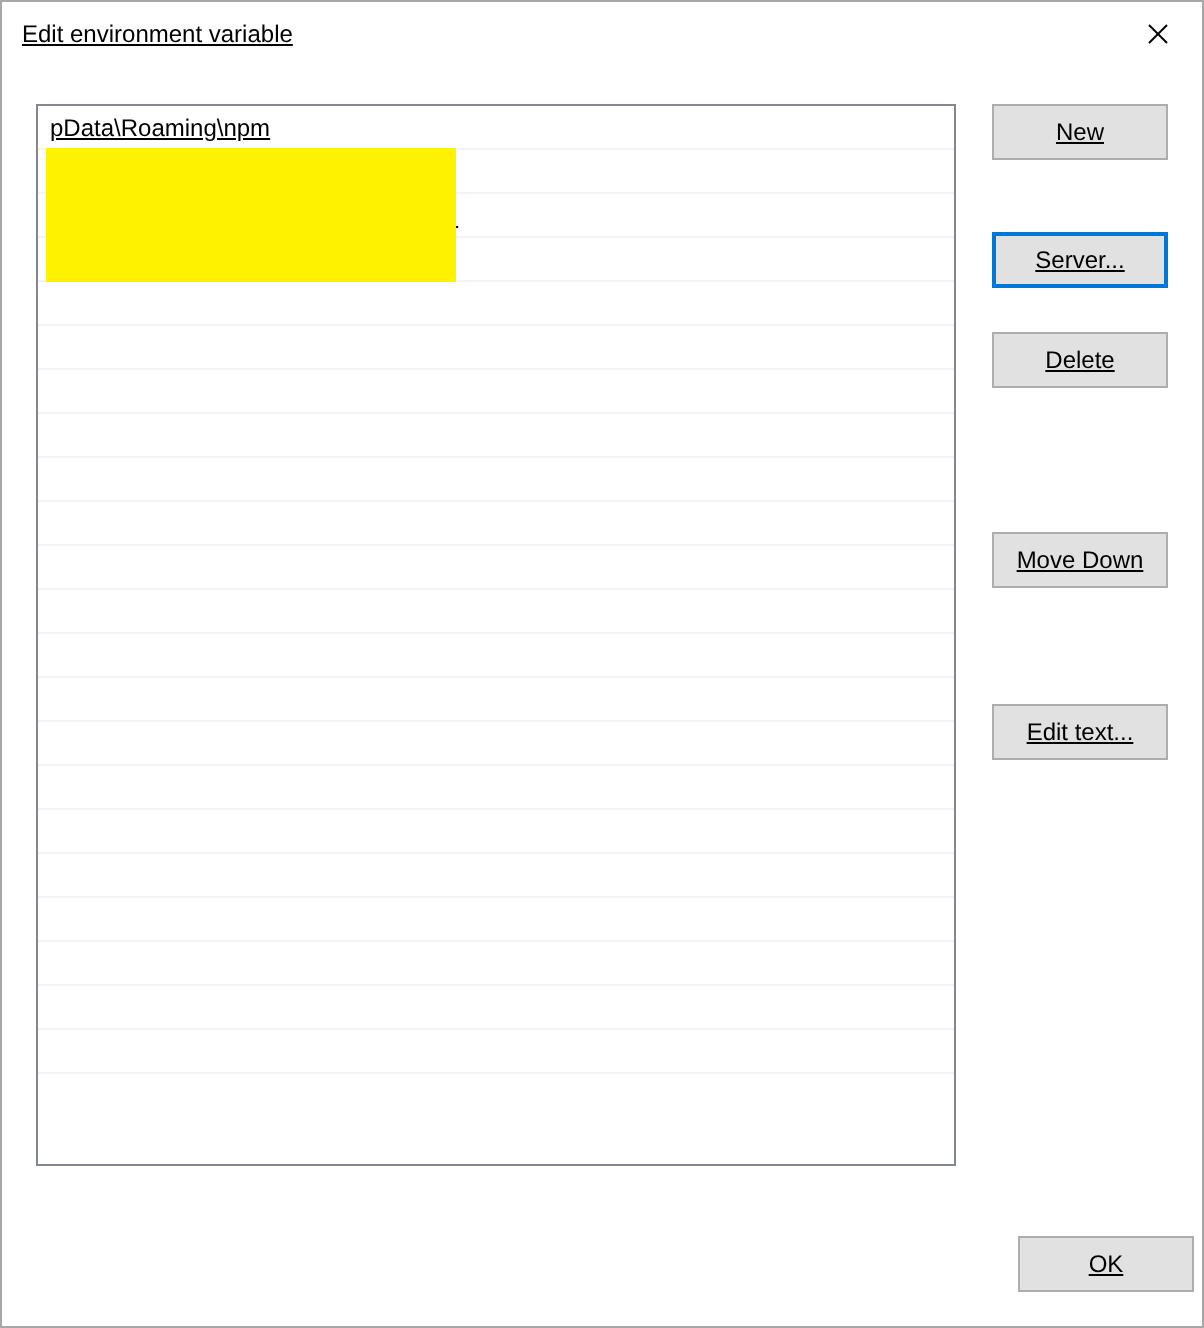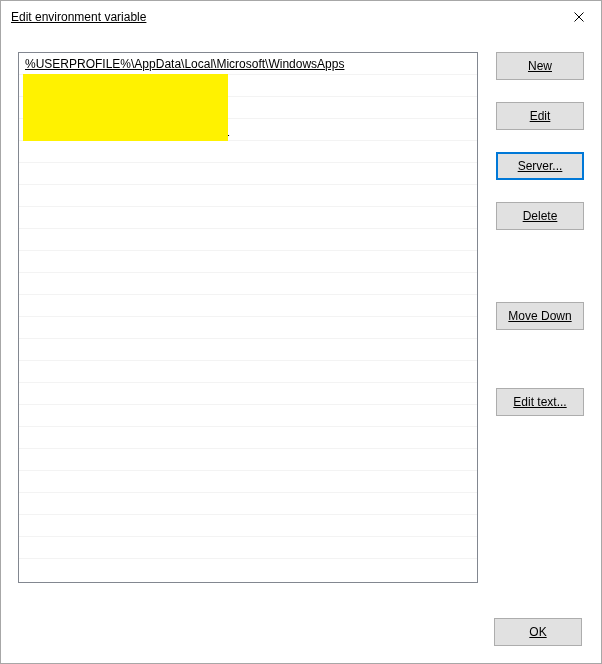--- a/index.html
+++ b/index.html
@@ -108,21 +108,21 @@
     }
     .btn.focus {
       border: 2px solid #0078d7;
       padding: 0;
     }
     .gap-small { height: 14px; }
     .gap-big { height: 50px; }
     .footer {
       display: flex;
       justify-content: flex-end;
-      padding: 0 19px 17px 17px;
+      padding: 0 4px 17px 17px;
       gap: 10px;
     }
     .footer .btn { margin-bottom: 0; }
   </style>
 </head>
 <body>
 
 <div class="window">
   <div class="titlebar">
     <span>Edit environment variable</span>
@@ -131,21 +131,20 @@
       <svg width="10" height="10" viewBox="0 0 10 10">
         <line x1="0.5" y1="0.5" x2="9.5" y2="9.5" stroke="#000" stroke-width="1"></line>
         <line x1="9.5" y1="0.5" x2="0.5" y2="9.5" stroke="#000" stroke-width="1"></line>
       </svg>
     </div>
   </div>
 
   <div class="content">
     <div class="listbox striped" id="listbox">
 
-      <div class="list-row">%USERPROFILE%\AppData\Local\Microsoft\WindowsApps</div>
         <div class="list-row">                                     pData\Roaming\npm</div>
         <div class="list-row">                                     pData\Roaming\Composer\vendor\</div>
         <div class="list-row">                                     pData\Local\Programs\Microsoft VS ...</div>
         <div class="empty-row"></div>
         <div class="empty-row"></div>
         <div class="empty-row"></div>
         <div class="empty-row"></div>
         <div class="empty-row"></div>
         <div class="empty-row"></div>
         <div class="empty-row"></div>
@@ -159,21 +158,20 @@
         <div class="empty-row"></div>
         <div class="empty-row"></div>
         <div class="empty-row"></div>
         <div class="empty-row"></div>
         <div class="empty-row"></div>
         <div class="redaction"></div>
     </div>
     <div class="btn-col">
       <button class="btn">New</button>
       <div class="gap-small"></div>
-      <button class="btn">Edit</button>
       <div class="gap-small"></div>
       <button class="btn focus">Server...</button>
       <div class="gap-small"></div>
       <button class="btn">Delete</button>
       <div class="gap-big"></div>
       <div class="gap-small"></div>
       <button class="btn">Move Down</button>
       <div class="gap-big"></div>
       <button class="btn">Edit text...</button>
     </div>

